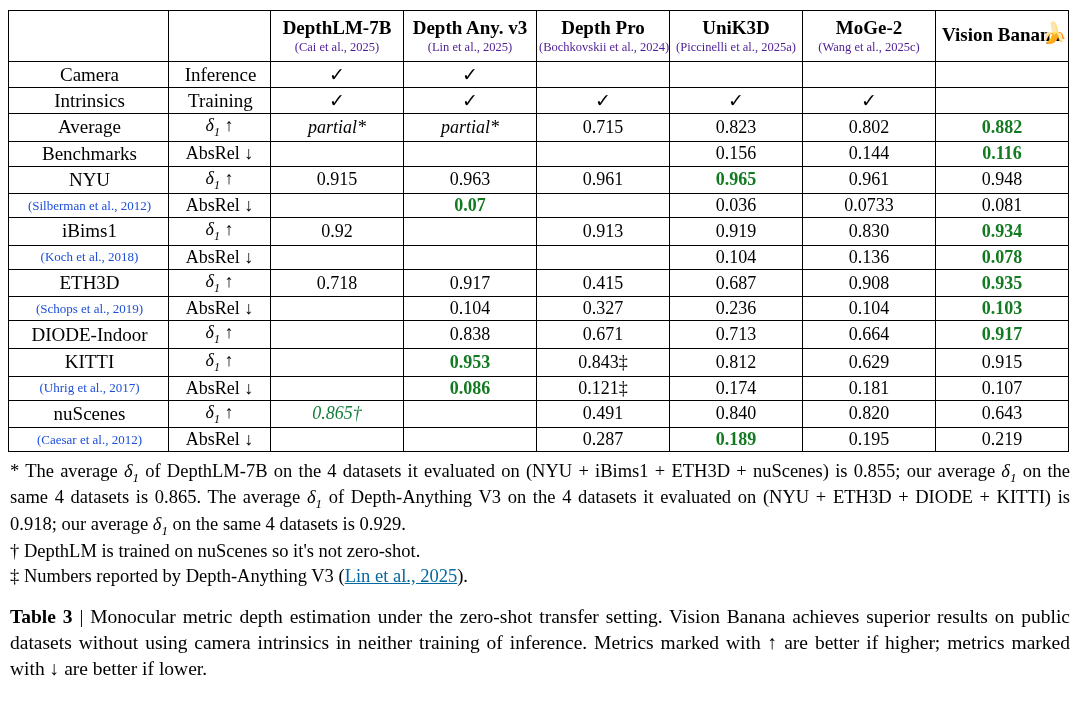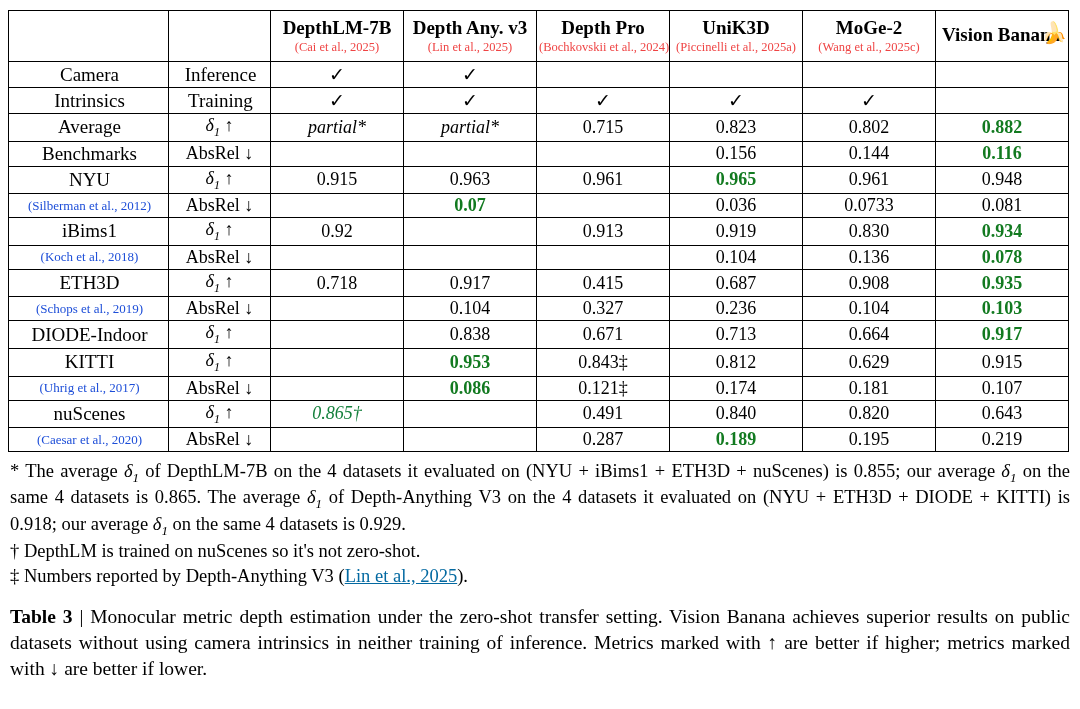--- a/index.html
+++ b/index.html
@@ -43,21 +43,21 @@
     padding: 4px 2px 5px 2px !important;
     line-height: 1.12;
   }
   .hdr-name {
     font-weight: bold;
     font-size: 19px;
     white-space: nowrap;
   }
   .hdr-cite {
     font-size: 12.5px;
-    color: #ef4444;
+    color: #4c1d95;
     margin-top: 1px;
     white-space: nowrap;
   }
   .hdr-banana {
     font-weight: bold;
     font-size: 19px;
     line-height: 1.1;
     text-align: left;
     padding-left: 4px;
     position: relative;
@@ -304,21 +304,21 @@
           <td class="rowlabel">nuScenes</td>
           <td class="metric"><span class="dl">δ</span><span class="sub">1</span> ↑</td>
           <td><span class="greenital">0.865†</span></td>
           <td></td>
           <td>0.491</td>
           <td>0.840</td>
           <td>0.820</td>
           <td>0.643</td>
         </tr>
         <tr>
-          <td class="rowcite">(Caesar et al., 2020)</td>
+          <td class="rowcite">(Caesar et al., 2012)</td>
           <td class="metric">AbsRel ↓</td>
           <td></td>
           <td></td>
           <td>0.287</td>
           <td><span class="best">0.189</span></td>
           <td>0.195</td>
           <td>0.219</td>
         </tr>
       </tbody>
   </table>

